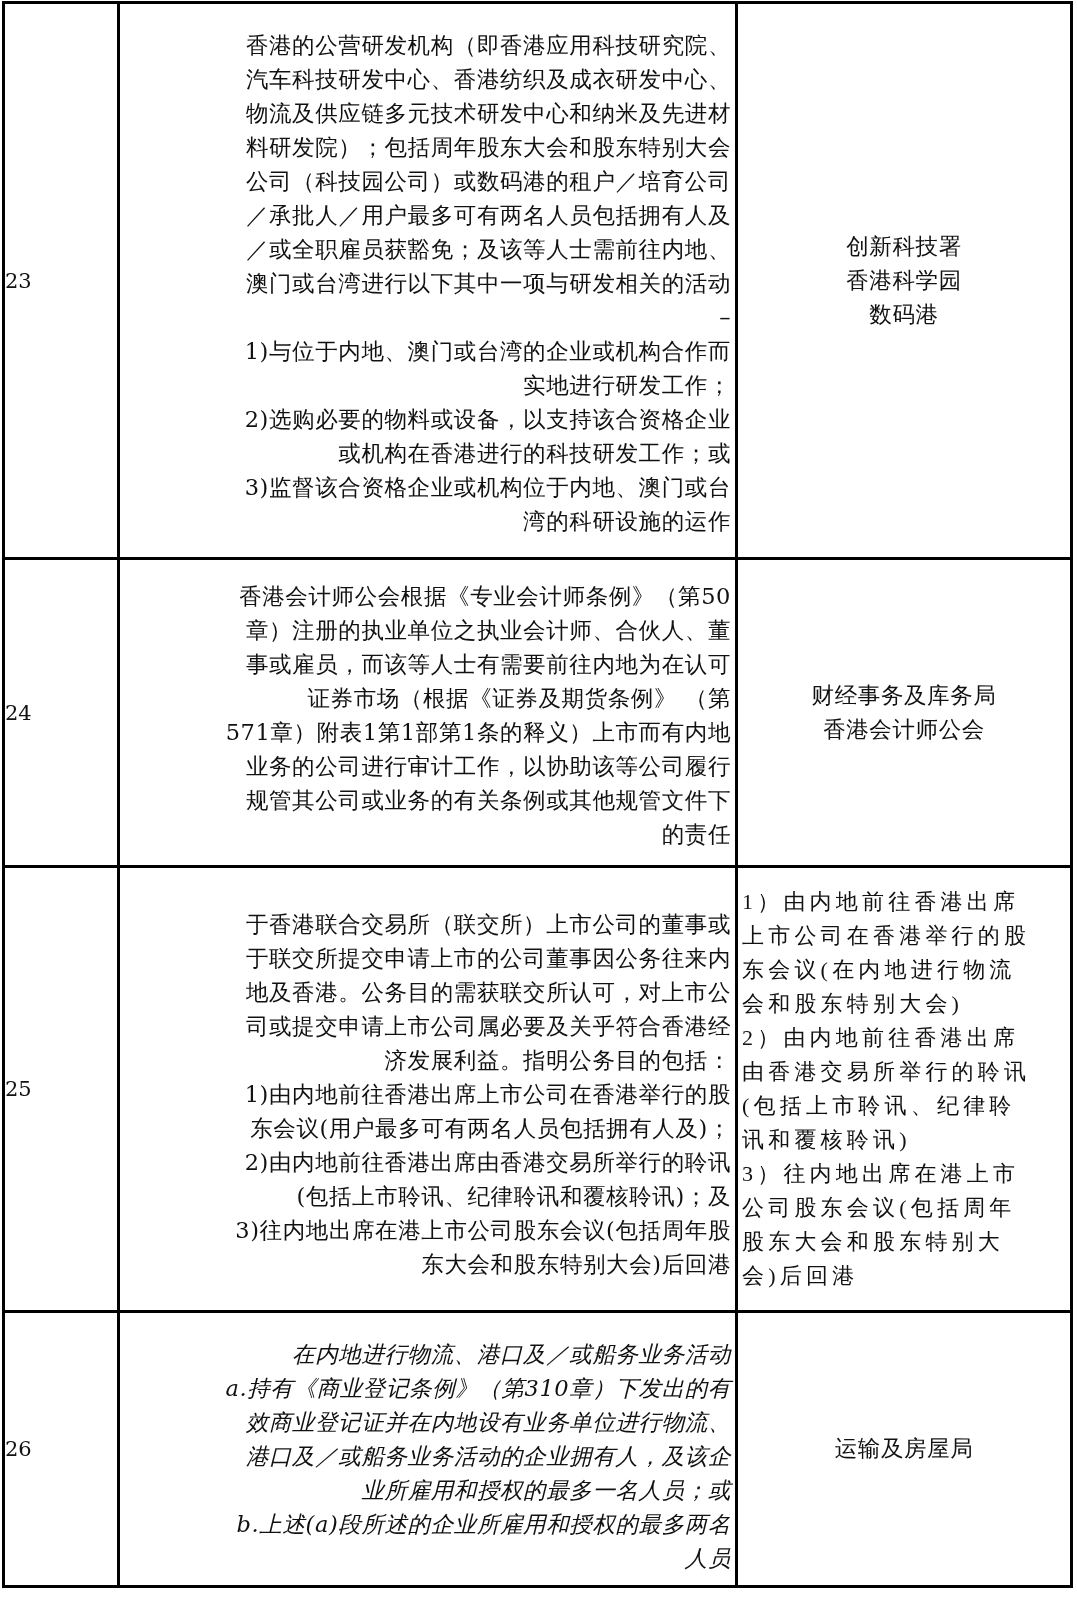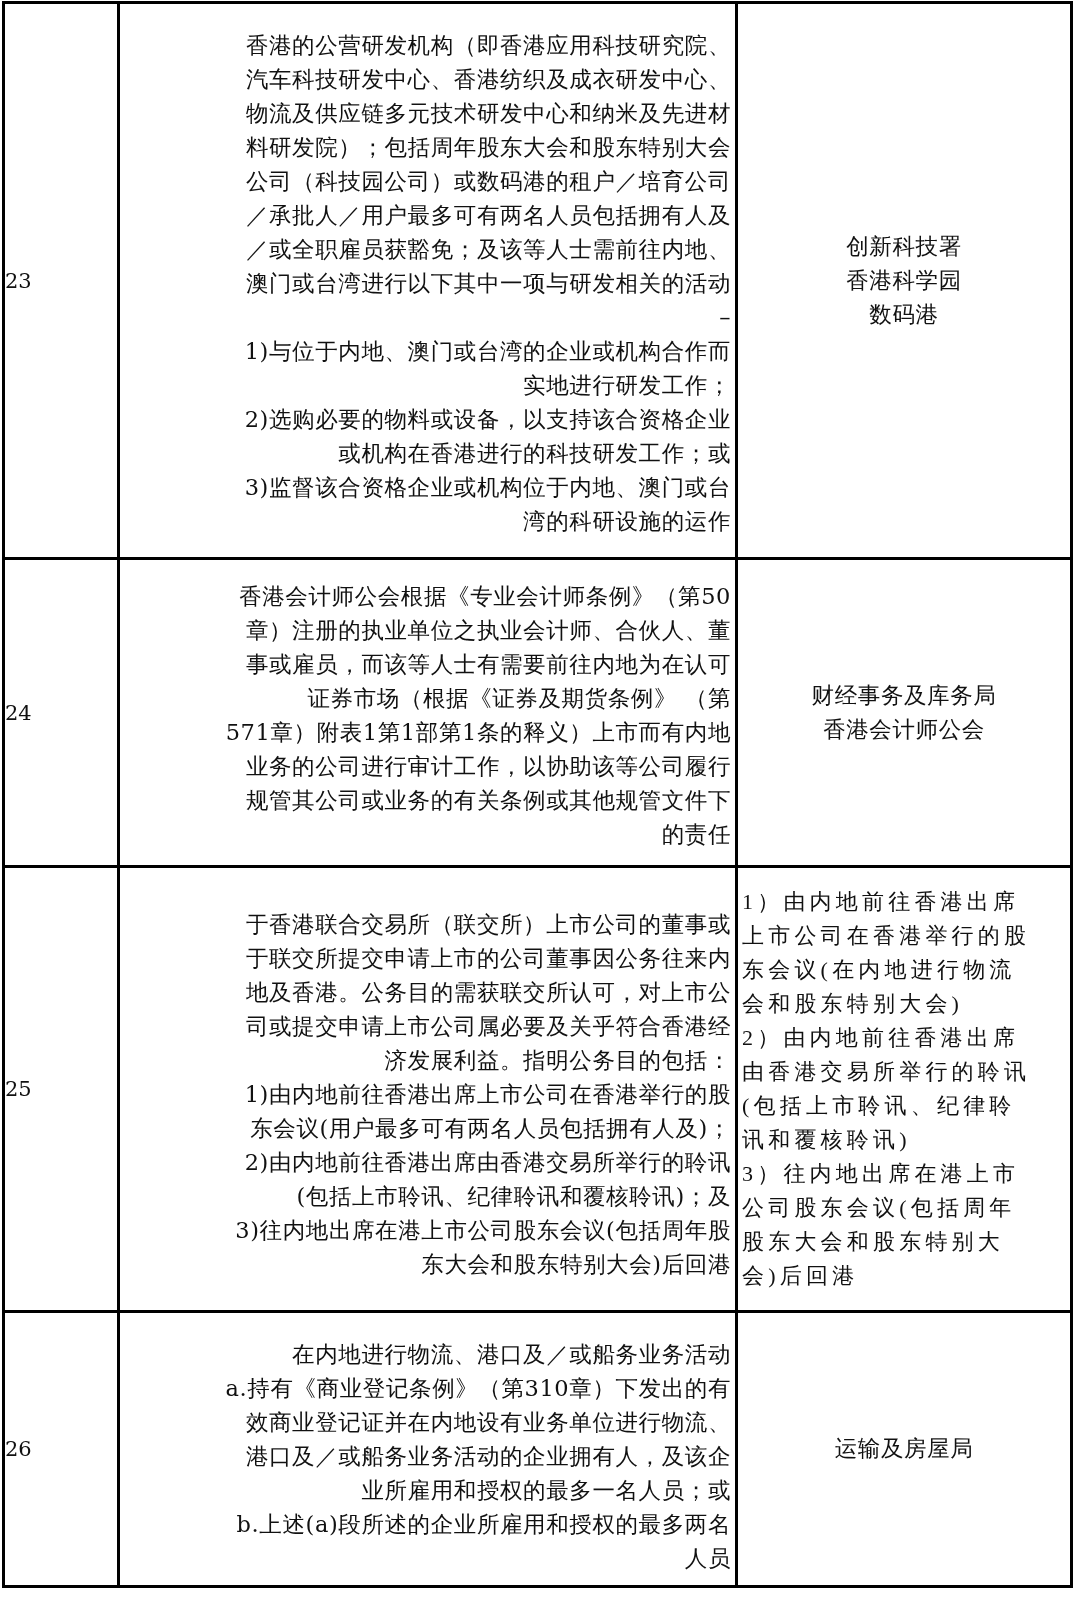--- a/index.html
+++ b/index.html
@@ -54,21 +54,21 @@
       text-align: left;
       letter-spacing: 4.2px;
       font-size: 22px;
     }
     .row-23 td { height: 553px; }
     .row-24 td { height: 305px; }
     .row-25 td { height: 442px; }
     .row-26 td { height: 272px; }
     .desc-wrap { padding-top: 4px; }
     .row-25 .desc-wrap { padding-top: 10px; }
-    .row-26 .desc-wrap { padding-top: 14px; }
+    .row-26 .desc-wrap { padding-top: 14px; font-style: italic; }
   </style>
 </head>
 <body>
 
 <table class="doc-table">
   <tbody>
 
     <tr class="row-23">
       <td class="num-cell">23</td>
       <td class="desc-cell">

